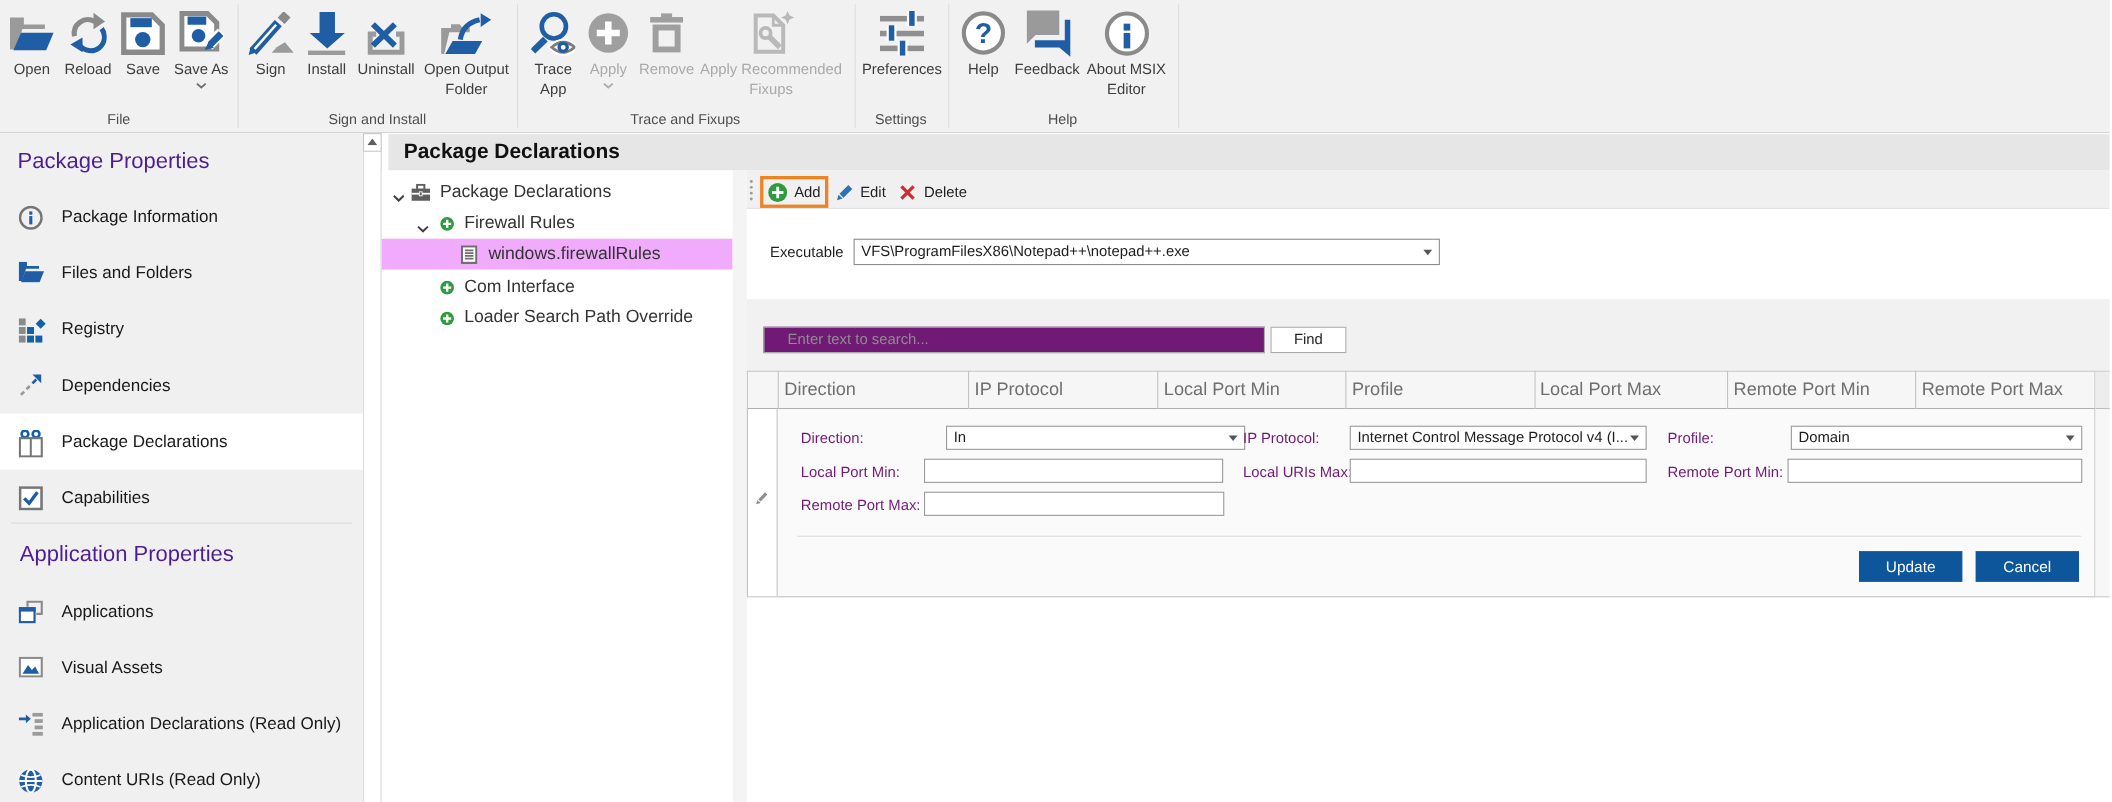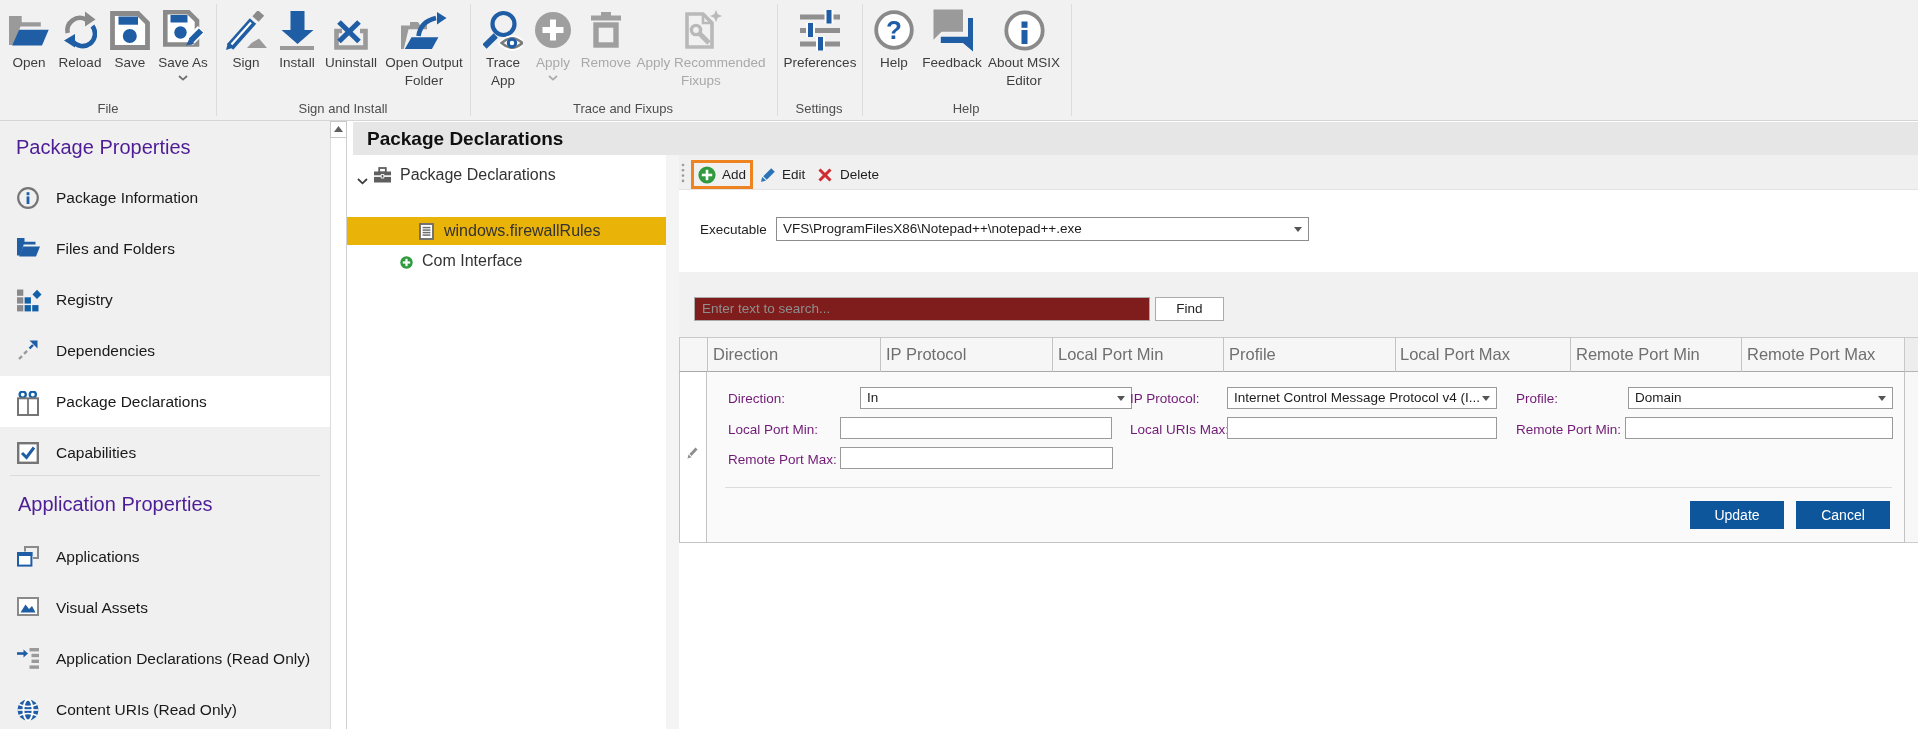--- a/index.html
+++ b/index.html
@@ -20,34 +20,34 @@
 .sbitem.sel { background:#ffffff; }
 .sbitem .sic { position:absolute; left:17px; top:50%; margin-top:-11px; width:22px; height:22px; }
 .sbitem .stx { position:absolute; left:56px; top:50%; margin-top:-9px; font-size:15.5px; color:#191919; white-space:nowrap; }
 #sbscroll { left:330px; top:121px; width:17px; height:608px; background:#ffffff; border-left:1px solid #dcdcdc; border-right:1px solid #d0d0d0; }
 #sbarrow { left:330px; top:121px; width:17px; height:17px; background:#ffffff; border:1px solid #c8c8c8; }
 
 #titleband { left:353px; top:122px; width:1565px; height:33px; background:#e6e6e6; }
 #titleband span { position:absolute; left:14px; top:6px; font-size:19px; font-weight:bold; color:#101010; }
 #treepanel { left:347px; top:155px; width:319px; height:574px; background:#ffffff; }
 .trow { position:absolute; left:0; width:319px; height:28px; }
-.trow.sel { background:#eab308; }
+.trow.sel { background:#f0abfc; }
 .trow .tic { position:absolute; top:50%; }
 .trow .ttx { position:absolute; top:50%; margin-top:-9px; font-size:16px; color:#333333; white-space:nowrap; }
 #splitter { left:666px; top:155px; width:13px; height:574px; background:#f4f4f4; }
 
 #toolbar { left:679px; top:155px; width:1239px; height:35px; background:#f0f0f0; border-bottom:1px solid #e3e3e3; }
 #addbox { left:691px; top:160px; width:62px; height:29px; border:3px solid #ee8322; }
 .tbtx { position:absolute; top:167px; font-size:13.5px; color:#1e1e1e; }
 #execpanel { left:679px; top:190px; width:1239px; height:82px; background:#ffffff; }
 #execlabel { left:700px; top:222px; font-size:13.5px; color:#1e1e1e; }
 .combo { position:absolute; height:24px; background:#fff; border:1px solid #8c8c8c; font-size:13.5px; color:#1c1c1c; line-height:22px; padding-left:6px; white-space:nowrap; overflow:hidden; }
 .combo .arr { position:absolute; right:6px; top:9px; width:0; height:0; border-left:4px solid transparent; border-right:4px solid transparent; border-top:5px solid #555; }
 #searchband { left:679px; top:272px; width:1239px; height:65px; background:#f1f1f1; }
-#searchbox { left:694px; top:297px; width:456px; height:24px; background:#7f1d1d; border:1px solid #ababab; font-size:13.5px; color:#8e8e8e; line-height:22px; padding-left:7px; }
+#searchbox { left:694px; top:297px; width:456px; height:24px; background:#701a75; border:1px solid #ababab; font-size:13.5px; color:#8e8e8e; line-height:22px; padding-left:21px; }
 #findbtn { left:1155px; top:297px; width:69px; height:24px; background:#fff; border:1px solid #ababab; font-size:13.5px; color:#222; text-align:center; line-height:22px; }
 #thead { left:679px; top:337px; width:1226px; height:35px; background:#f6f6f6; border:1px solid #c8c8c8; border-bottom:1px solid #a8a8a8; }
 .tvl { position:absolute; top:337px; height:35px; width:1px; background:#c3c3c3; }
 .thtx { position:absolute; top:345px; font-size:16.5px; color:#6f6f6f; }
 #editpanel { left:679px; top:372px; width:1226px; height:171px; background:#fafafa; border-left:1px solid #c3c3c3; border-right:1px solid #c3c3c3; border-bottom:1px solid #c3c3c3; }
 #indcol { left:679px; top:372px; width:28px; height:170px; background:#ffffff; border-left:1px solid #c3c3c3; border-right:1px solid #c3c3c3; }
 .flabel { position:absolute; font-size:13.5px; color:#701a75; white-space:nowrap; }
 .field { position:absolute; height:22px; background:#fff; border:1px solid #9a9a9a; font-size:13.5px; color:#1c1c1c; line-height:20px; padding-left:6px; white-space:nowrap; overflow:hidden; }
 .field .arr { position:absolute; right:6px; top:8px; width:0; height:0; border-left:4px solid transparent; border-right:4px solid transparent; border-top:5px solid #555; }
 #hr1 { left:725px; top:487px; width:1167px; height:1px; background:#dcdcdc; }
@@ -305,39 +305,58 @@
         </svg></span>
       <span class="tic" style="left:27px;margin-top:-8px;"><svg width="17" height="16" viewBox="0 0 17 16">
           <rect x="5.2" y="1" width="6.6" height="4.5" fill="none" stroke="#5f5f5f" stroke-width="1.8"></rect>
           <rect x="0" y="4.5" width="17" height="11" fill="#5f5f5f"></rect>
           <rect x="0" y="8.3" width="17" height="1.6" fill="#ffffff"></rect>
           <rect x="6.8" y="7" width="3.4" height="4.4" fill="#ffffff"></rect>
           <rect x="7.6" y="7.8" width="1.8" height="2.8" fill="#5f5f5f"></rect>
         </svg></span>
       <span class="ttx" style="left:53px;">Package Declarations</span>
     </div>
+  <div class="trow" style="top:34px;">
+      <span class="tic" style="left:32px;margin-top:-4px;"><svg width="11" height="7" viewBox="0 0 11 7">
+          <polyline points="1,1 5.5,5.3 10,1" fill="none" stroke="#3f3f3f" stroke-width="1.8"></polyline>
+        </svg></span>
+      <span class="tic" style="left:53px;margin-top:-6.5px;"><svg width="13" height="13" viewBox="0 0 13 13">
+          <circle cx="6.5" cy="6.5" r="6.2" fill="#2f9a3e"></circle>
+          <line x1="2.8" y1="6.5" x2="10.2" y2="6.5" stroke="#ffffff" stroke-width="2.2"></line>
+          <line x1="6.5" y1="2.8" x2="6.5" y2="10.2" stroke="#ffffff" stroke-width="2.2"></line>
+        </svg></span>
+      <span class="ttx" style="left:75px;">Firewall Rules</span>
+    </div>
   <div class="trow sel" style="top:62px;">
       <span class="tic" style="left:72px;margin-top:-8.5px;"><svg width="15" height="17" viewBox="0 0 15 17">
           <rect x="1" y="1" width="13" height="15" fill="#ffffff" stroke="#6e6e6e" stroke-width="1.9"></rect>
           <g stroke="#6e6e6e" stroke-width="1.5">
             <line x1="3.6" y1="4.6" x2="11.4" y2="4.6"></line>
             <line x1="3.6" y1="7.1" x2="11.4" y2="7.1"></line>
             <line x1="3.6" y1="9.6" x2="11.4" y2="9.6"></line>
             <line x1="3.6" y1="12.1" x2="11.4" y2="12.1"></line>
           </g>
         </svg></span>
       <span class="ttx" style="left:97px;">windows.firewallRules</span>
     </div>
   <div class="trow" style="top:92px;">
       <span class="tic" style="left:53px;margin-top:-6.5px;"><svg width="13" height="13" viewBox="0 0 13 13">
           <circle cx="6.5" cy="6.5" r="6.2" fill="#2f9a3e"></circle>
           <line x1="2.8" y1="6.5" x2="10.2" y2="6.5" stroke="#ffffff" stroke-width="2.2"></line>
           <line x1="6.5" y1="2.8" x2="6.5" y2="10.2" stroke="#ffffff" stroke-width="2.2"></line>
         </svg></span>
       <span class="ttx" style="left:75px;">Com Interface</span>
+    </div>
+  <div class="trow" style="top:120px;">
+      <span class="tic" style="left:53px;margin-top:-6.5px;"><svg width="13" height="13" viewBox="0 0 13 13">
+          <circle cx="6.5" cy="6.5" r="6.2" fill="#2f9a3e"></circle>
+          <line x1="2.8" y1="6.5" x2="10.2" y2="6.5" stroke="#ffffff" stroke-width="2.2"></line>
+          <line x1="6.5" y1="2.8" x2="6.5" y2="10.2" stroke="#ffffff" stroke-width="2.2"></line>
+        </svg></span>
+      <span class="ttx" style="left:75px;">Loader Search Path Override</span>
     </div>
 </div>
 <div class="abs" id="splitter"></div>
 <div class="abs" id="toolbar"></div>
 <div class="abs" id="addbox"></div>
 <svg class="abs" style="left:681px;top:163px;" width="4" height="20" viewBox="0 0 4 20">
     <g fill="#9b9b9b">
       <circle cx="2" cy="2" r="1.3"></circle>
       <circle cx="2" cy="7.3" r="1.3"></circle>
       <circle cx="2" cy="12.6" r="1.3"></circle>

